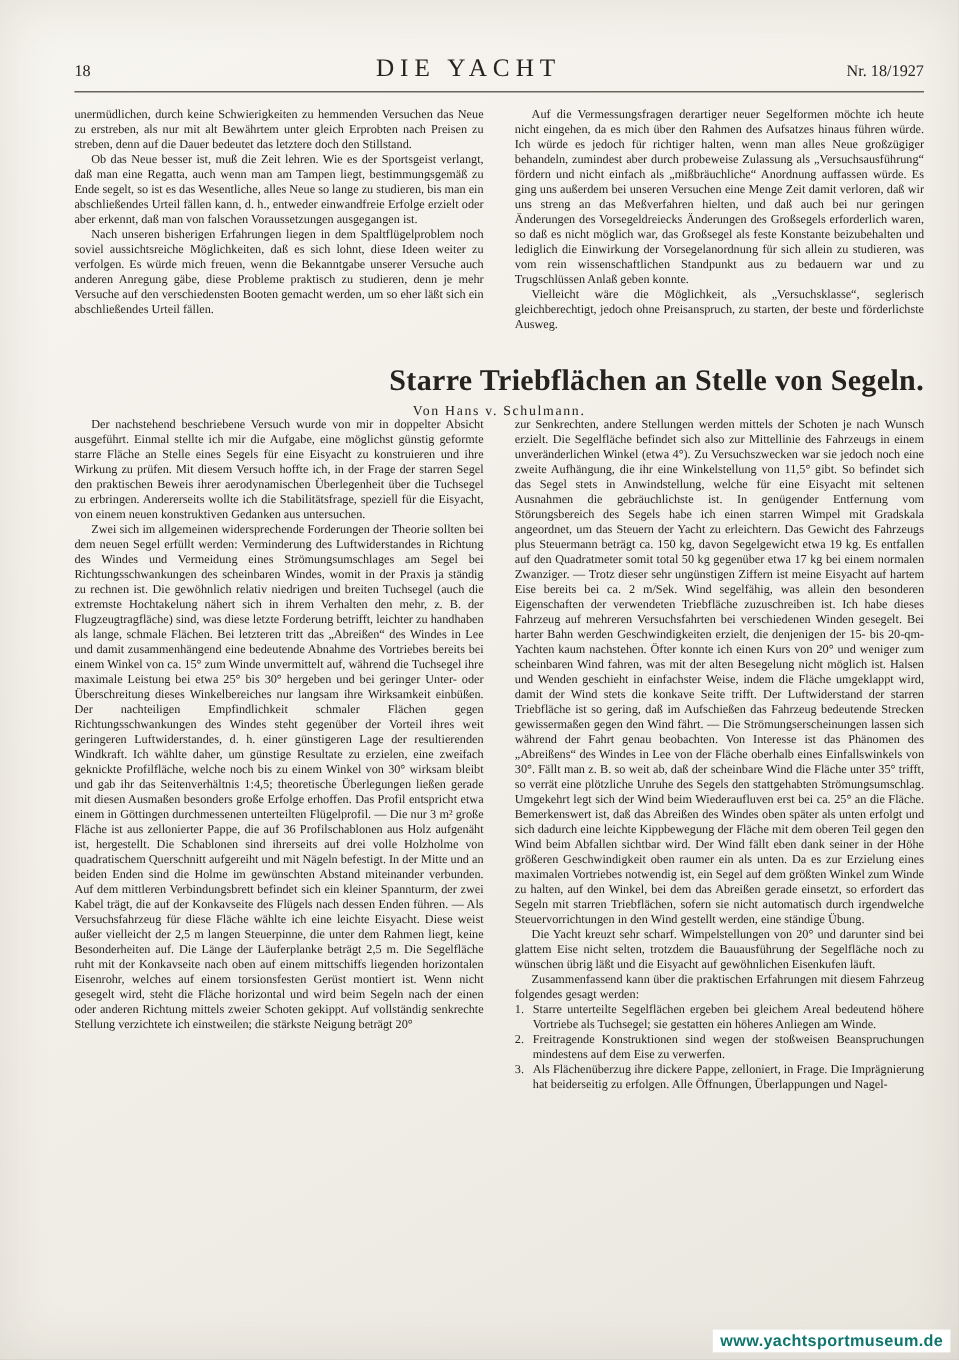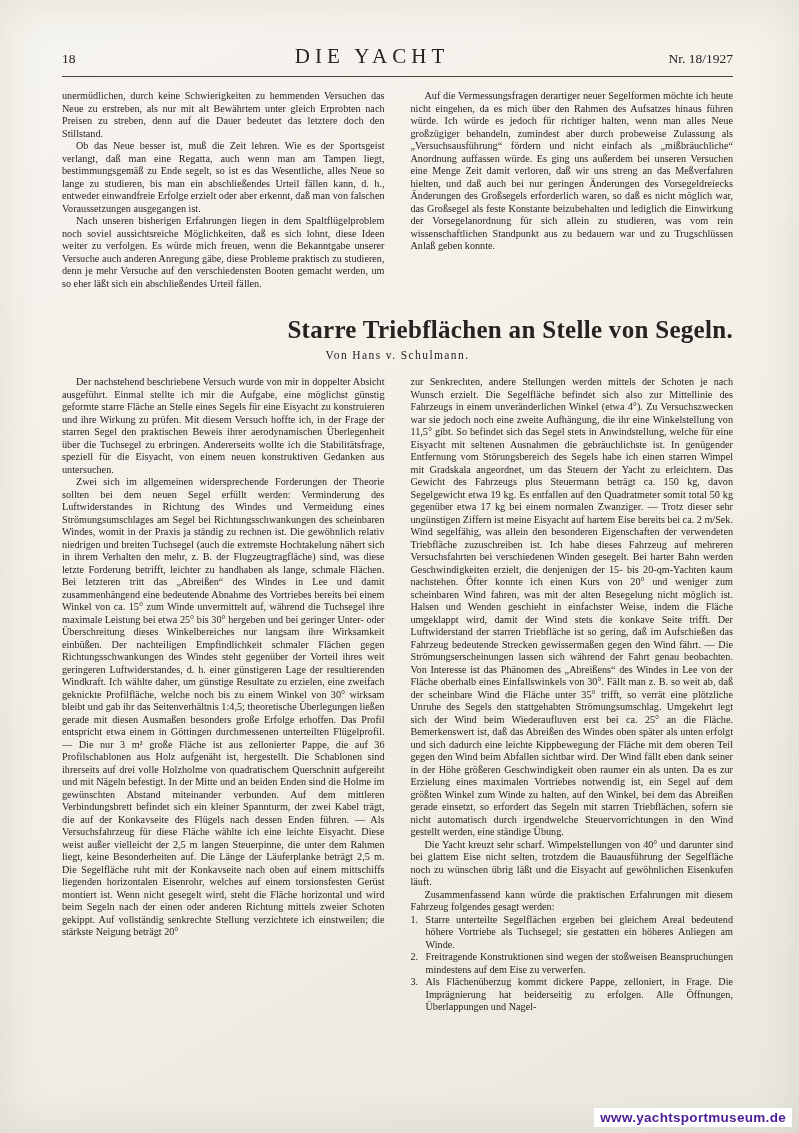--- a/index.html
+++ b/index.html
@@ -3,42 +3,42 @@
 <meta charset="utf-8">
 <style>
   html,body { margin:0; padding:0; background:#d8d5cf; }
   .scan {
     position:relative; width:799px; height:1133px; margin:0 auto;
     background:linear-gradient(150deg,#f6f4ee 0%, #f2efe8 55%, #eae7df 100%);
     color:#26231f; overflow:hidden;
     font-family:"Liberation Serif","DejaVu Serif",serif;
     box-shadow:inset 0 0 46px rgba(60,50,30,0.10);
   }
-  .content { padding:44px 66px 0 62px; }
+  .content { padding:44px 29px 0 62px; }
 
   header.pagehead { display:flex; justify-content:space-between; align-items:baseline; font-size:13.5px; }
   .journal { font-size:21px; letter-spacing:5px; font-weight:normal; }
 
   .rule { border-top:1.5px solid #46423b; margin-top:7px; margin-bottom:13px; }
 
   .cols { display:flex; gap:26px; }
   .col { flex:1 1 0; text-align:justify; font-size:10.2px; line-height:12.5px; }
   .col p { margin:0; text-indent:14px; }
   .col p.noind { text-indent:0; }
 
   h1.title { text-align:right; font-size:25px; font-weight:bold; margin:26px 0 5px 0; letter-spacing:0.3px; }
-  .byline { text-align:center; font-size:11.5px; letter-spacing:1.4px; margin-bottom:15px; }
+  .byline { text-align:center; font-size:11.5px; letter-spacing:1.4px; }
 
   .li { display:flex; }
   .li .num { flex:0 0 15px; }
   .li .litext { flex:1 1 0; text-align:justify; }
 
   .watermark {
     position:absolute; right:7px; bottom:6px;
-    background:#ffffff; color:#4c1d95;
+    background:#ffffff; color:#0f766e;
     font-family:"Liberation Sans","DejaVu Sans",sans-serif;
     font-weight:bold; font-size:13.5px; padding:2px 6px; letter-spacing:0.3px;
   }
 </style>
 </head>
 <body>
 
 <div class="scan">
   <div class="content">
 
@@ -51,46 +51,47 @@
     <div class="rule"></div>
 
     <section class="cols intro">
       <div class="col">
         <p class="noind">unermüdlichen, durch keine Schwierigkeiten zu hemmenden Versuchen das Neue zu erstreben, als nur mit alt Bewährtem unter gleich Erprobten nach Preisen zu streben, denn auf die Dauer bedeutet das letztere doch den Stillstand.</p>
         <p>Ob das Neue besser ist, muß die Zeit lehren. Wie es der Sportsgeist verlangt, daß man eine Regatta, auch wenn man am Tampen liegt, bestimmungsgemäß zu Ende segelt, so ist es das Wesentliche, alles Neue so lange zu studieren, bis man ein abschließendes Urteil fällen kann, d. h., entweder einwandfreie Erfolge erzielt oder aber erkennt, daß man von falschen Voraussetzungen ausgegangen ist.</p>
         <p>Nach unseren bisherigen Erfahrungen liegen in dem Spaltflügelproblem noch soviel aussichtsreiche Möglichkeiten, daß es sich lohnt, diese Ideen weiter zu verfolgen. Es würde mich freuen, wenn die Bekanntgabe unserer Versuche auch anderen Anregung gäbe, diese Probleme praktisch zu studieren, denn je mehr Versuche auf den verschiedensten Booten gemacht werden, um so eher läßt sich ein abschließendes Urteil fällen.</p>
       </div>
       <div class="col">
         <p>Auf die Vermessungsfragen derartiger neuer Segelformen möchte ich heute nicht eingehen, da es mich über den Rahmen des Aufsatzes hinaus führen würde. Ich würde es jedoch für richtiger halten, wenn man alles Neue großzügiger behandeln, zumindest aber durch probeweise Zulassung als „Versuchsausführung“ fördern und nicht einfach als „mißbräuchliche“ Anordnung auffassen würde. Es ging uns außerdem bei unseren Versuchen eine Menge Zeit damit verloren, daß wir uns streng an das Meßverfahren hielten, und daß auch bei nur geringen Änderungen des Vorsegeldreiecks Änderungen des Großsegels erforderlich waren, so daß es nicht möglich war, das Großsegel als feste Konstante beizubehalten und lediglich die Einwirkung der Vorsegelanordnung für sich allein zu studieren, was vom rein wissenschaftlichen Standpunkt aus zu bedauern war und zu Trugschlüssen Anlaß geben konnte.</p>
+        <p>Vielleicht wäre die Möglichkeit, als „Versuchsklasse“, seglerisch gleichberechtigt, jedoch ohne Preisanspruch, zu starten, der beste und förderlichste Ausweg.</p>
       </div>
     </section>
 
     <h1 class="title">Starre Triebflächen an Stelle von Segeln.</h1>
     <div class="byline">Von Hans v. Schulmann.</div>
 
     <section class="cols main">
       <div class="col">
         <p>Der nachstehend beschriebene Versuch wurde von mir in doppelter Absicht ausgeführt. Einmal stellte ich mir die Aufgabe, eine möglichst günstig geformte starre Fläche an Stelle eines Segels für eine Eisyacht zu konstruieren und ihre Wirkung zu prüfen. Mit diesem Versuch hoffte ich, in der Frage der starren Segel den praktischen Beweis ihrer aerodynamischen Überlegenheit über die Tuchsegel zu erbringen. Andererseits wollte ich die Stabilitätsfrage, speziell für die Eisyacht, von einem neuen konstruktiven Gedanken aus untersuchen.</p>
         <p>Zwei sich im allgemeinen widersprechende Forderungen der Theorie sollten bei dem neuen Segel erfüllt werden: Verminderung des Luftwiderstandes in Richtung des Windes und Vermeidung eines Strömungsumschlages am Segel bei Richtungsschwankungen des scheinbaren Windes, womit in der Praxis ja ständig zu rechnen ist. Die gewöhnlich relativ niedrigen und breiten Tuchsegel (auch die extremste Hochtakelung nähert sich in ihrem Verhalten den mehr, z. B. der Flugzeugtragfläche) sind, was diese letzte Forderung betrifft, leichter zu handhaben als lange, schmale Flächen. Bei letzteren tritt das „Abreißen“ des Windes in Lee und damit zusammenhängend eine bedeutende Abnahme des Vortriebes bereits bei einem Winkel von ca. 15° zum Winde unvermittelt auf, während die Tuchsegel ihre maximale Leistung bei etwa 25° bis 30° hergeben und bei geringer Unter- oder Überschreitung dieses Winkelbereiches nur langsam ihre Wirksamkeit einbüßen. Der nachteiligen Empfindlichkeit schmaler Flächen gegen Richtungsschwankungen des Windes steht gegenüber der Vorteil ihres weit geringeren Luftwiderstandes, d. h. einer günstigeren Lage der resultierenden Windkraft. Ich wählte daher, um günstige Resultate zu erzielen, eine zweifach geknickte Profilfläche, welche noch bis zu einem Winkel von 30° wirksam bleibt und gab ihr das Seitenverhältnis 1:4,5; theoretische Überlegungen ließen gerade mit diesen Ausmaßen besonders große Erfolge erhoffen. Das Profil entspricht etwa einem in Göttingen durchmessenen unterteilten Flügelprofil. — Die nur 3 m² große Fläche ist aus zellonierter Pappe, die auf 36 Profilschablonen aus Holz aufgenäht ist, hergestellt. Die Schablonen sind ihrerseits auf drei volle Holzholme von quadratischem Querschnitt aufgereiht und mit Nägeln befestigt. In der Mitte und an beiden Enden sind die Holme im gewünschten Abstand miteinander verbunden. Auf dem mittleren Verbindungsbrett befindet sich ein kleiner Spannturm, der zwei Kabel trägt, die auf der Konkavseite des Flügels nach dessen Enden führen. — Als Versuchsfahrzeug für diese Fläche wählte ich eine leichte Eisyacht. Diese weist außer vielleicht der 2,5 m langen Steuerpinne, die unter dem Rahmen liegt, keine Besonderheiten auf. Die Länge der Läuferplanke beträgt 2,5 m. Die Segelfläche ruht mit der Konkavseite nach oben auf einem mittschiffs liegenden horizontalen Eisenrohr, welches auf einem torsionsfesten Gerüst montiert ist. Wenn nicht gesegelt wird, steht die Fläche horizontal und wird beim Segeln nach der einen oder anderen Richtung mittels zweier Schoten gekippt. Auf vollständig senkrechte Stellung verzichtete ich einstweilen; die stärkste Neigung beträgt 20°</p>
       </div>
       <div class="col">
         <p class="noind">zur Senkrechten, andere Stellungen werden mittels der Schoten je nach Wunsch erzielt. Die Segelfläche befindet sich also zur Mittellinie des Fahrzeugs in einem unveränderlichen Winkel (etwa 4°). Zu Versuchszwecken war sie jedoch noch eine zweite Aufhängung, die ihr eine Winkelstellung von 11,5° gibt. So befindet sich das Segel stets in Anwindstellung, welche für eine Eisyacht mit seltenen Ausnahmen die gebräuchlichste ist. In genügender Entfernung vom Störungsbereich des Segels habe ich einen starren Wimpel mit Gradskala angeordnet, um das Steuern der Yacht zu erleichtern. Das Gewicht des Fahrzeugs plus Steuermann beträgt ca. 150 kg, davon Segelgewicht etwa 19 kg. Es entfallen auf den Quadratmeter somit total 50 kg gegenüber etwa 17 kg bei einem normalen Zwanziger. — Trotz dieser sehr ungünstigen Ziffern ist meine Eisyacht auf hartem Eise bereits bei ca. 2 m/Sek. Wind segelfähig, was allein den besonderen Eigenschaften der verwendeten Triebfläche zuzuschreiben ist. Ich habe dieses Fahrzeug auf mehreren Versuchsfahrten bei verschiedenen Winden gesegelt. Bei harter Bahn werden Geschwindigkeiten erzielt, die denjenigen der 15- bis 20-qm-Yachten kaum nachstehen. Öfter konnte ich einen Kurs von 20° und weniger zum scheinbaren Wind fahren, was mit der alten Besegelung nicht möglich ist. Halsen und Wenden geschieht in einfachster Weise, indem die Fläche umgeklappt wird, damit der Wind stets die konkave Seite trifft. Der Luftwiderstand der starren Triebfläche ist so gering, daß im Aufschießen das Fahrzeug bedeutende Strecken gewissermaßen gegen den Wind fährt. — Die Strömungserscheinungen lassen sich während der Fahrt genau beobachten. Von Interesse ist das Phänomen des „Abreißens“ des Windes in Lee von der Fläche oberhalb eines Einfallswinkels von 30°. Fällt man z. B. so weit ab, daß der scheinbare Wind die Fläche unter 35° trifft, so verrät eine plötzliche Unruhe des Segels den stattgehabten Strömungsumschlag. Umgekehrt legt sich der Wind beim Wiederaufluven erst bei ca. 25° an die Fläche. Bemerkenswert ist, daß das Abreißen des Windes oben später als unten erfolgt und sich dadurch eine leichte Kippbewegung der Fläche mit dem oberen Teil gegen den Wind beim Abfallen sichtbar wird. Der Wind fällt eben dank seiner in der Höhe größeren Geschwindigkeit oben raumer ein als unten. Da es zur Erzielung eines maximalen Vortriebes notwendig ist, ein Segel auf dem größten Winkel zum Winde zu halten, auf den Winkel, bei dem das Abreißen gerade einsetzt, so erfordert das Segeln mit starren Triebflächen, sofern sie nicht automatisch durch irgendwelche Steuervorrichtungen in den Wind gestellt werden, eine ständige Übung.</p>
-        <p>Die Yacht kreuzt sehr scharf. Wimpelstellungen von 40° und darunter sind bei glattem Eise nicht selten, trotzdem die Bauausführung der Segelfläche noch zu wünschen übrig läßt und die Eisyacht auf gewöhnlichen Eisenkufen läuft.</p>
-        <p>Zusammenfassend kann würde die praktischen Erfahrungen mit diesem Fahrzeug folgendes gesagt werden:</p>
+        <p>Die Yacht kreuzt sehr scharf. Wimpelstellungen von 20° und darunter sind bei glattem Eise nicht selten, trotzdem die Bauausführung der Segelfläche noch zu wünschen übrig läßt und die Eisyacht auf gewöhnlichen Eisenkufen läuft.</p>
+        <p>Zusammenfassend kann über die praktischen Erfahrungen mit diesem Fahrzeug folgendes gesagt werden:</p>
         <div class="li">
           <span class="num">1.</span>
           <span class="litext">Starre unterteilte Segelflächen ergeben bei gleichem Areal bedeutend höhere Vortriebe als Tuchsegel; sie gestatten ein höheres Anliegen am Winde.</span>
         </div>
         <div class="li">
           <span class="num">2.</span>
           <span class="litext">Freitragende Konstruktionen sind wegen der stoßweisen Beanspruchungen mindestens auf dem Eise zu verwerfen.</span>
         </div>
         <div class="li">
           <span class="num">3.</span>
-          <span class="litext">Als Flächenüberzug kommt dickere Pappe, zelloniert, in Frage. Die Imprägnierung hat beiderseitig zu erfolgen. Alle Öffnungen, Überlappungen und Nagel-</span>
+          <span class="litext">Als Flächenüberzug ihre dickere Pappe, zelloniert, in Frage. Die Imprägnierung hat beiderseitig zu erfolgen. Alle Öffnungen, Überlappungen und Nagel-</span>
         </div>
       </div>
     </section>
 
   </div>
 
   <div class="watermark">www.yachtsportmuseum.de</div>
 </div>
 
 </body></html>

